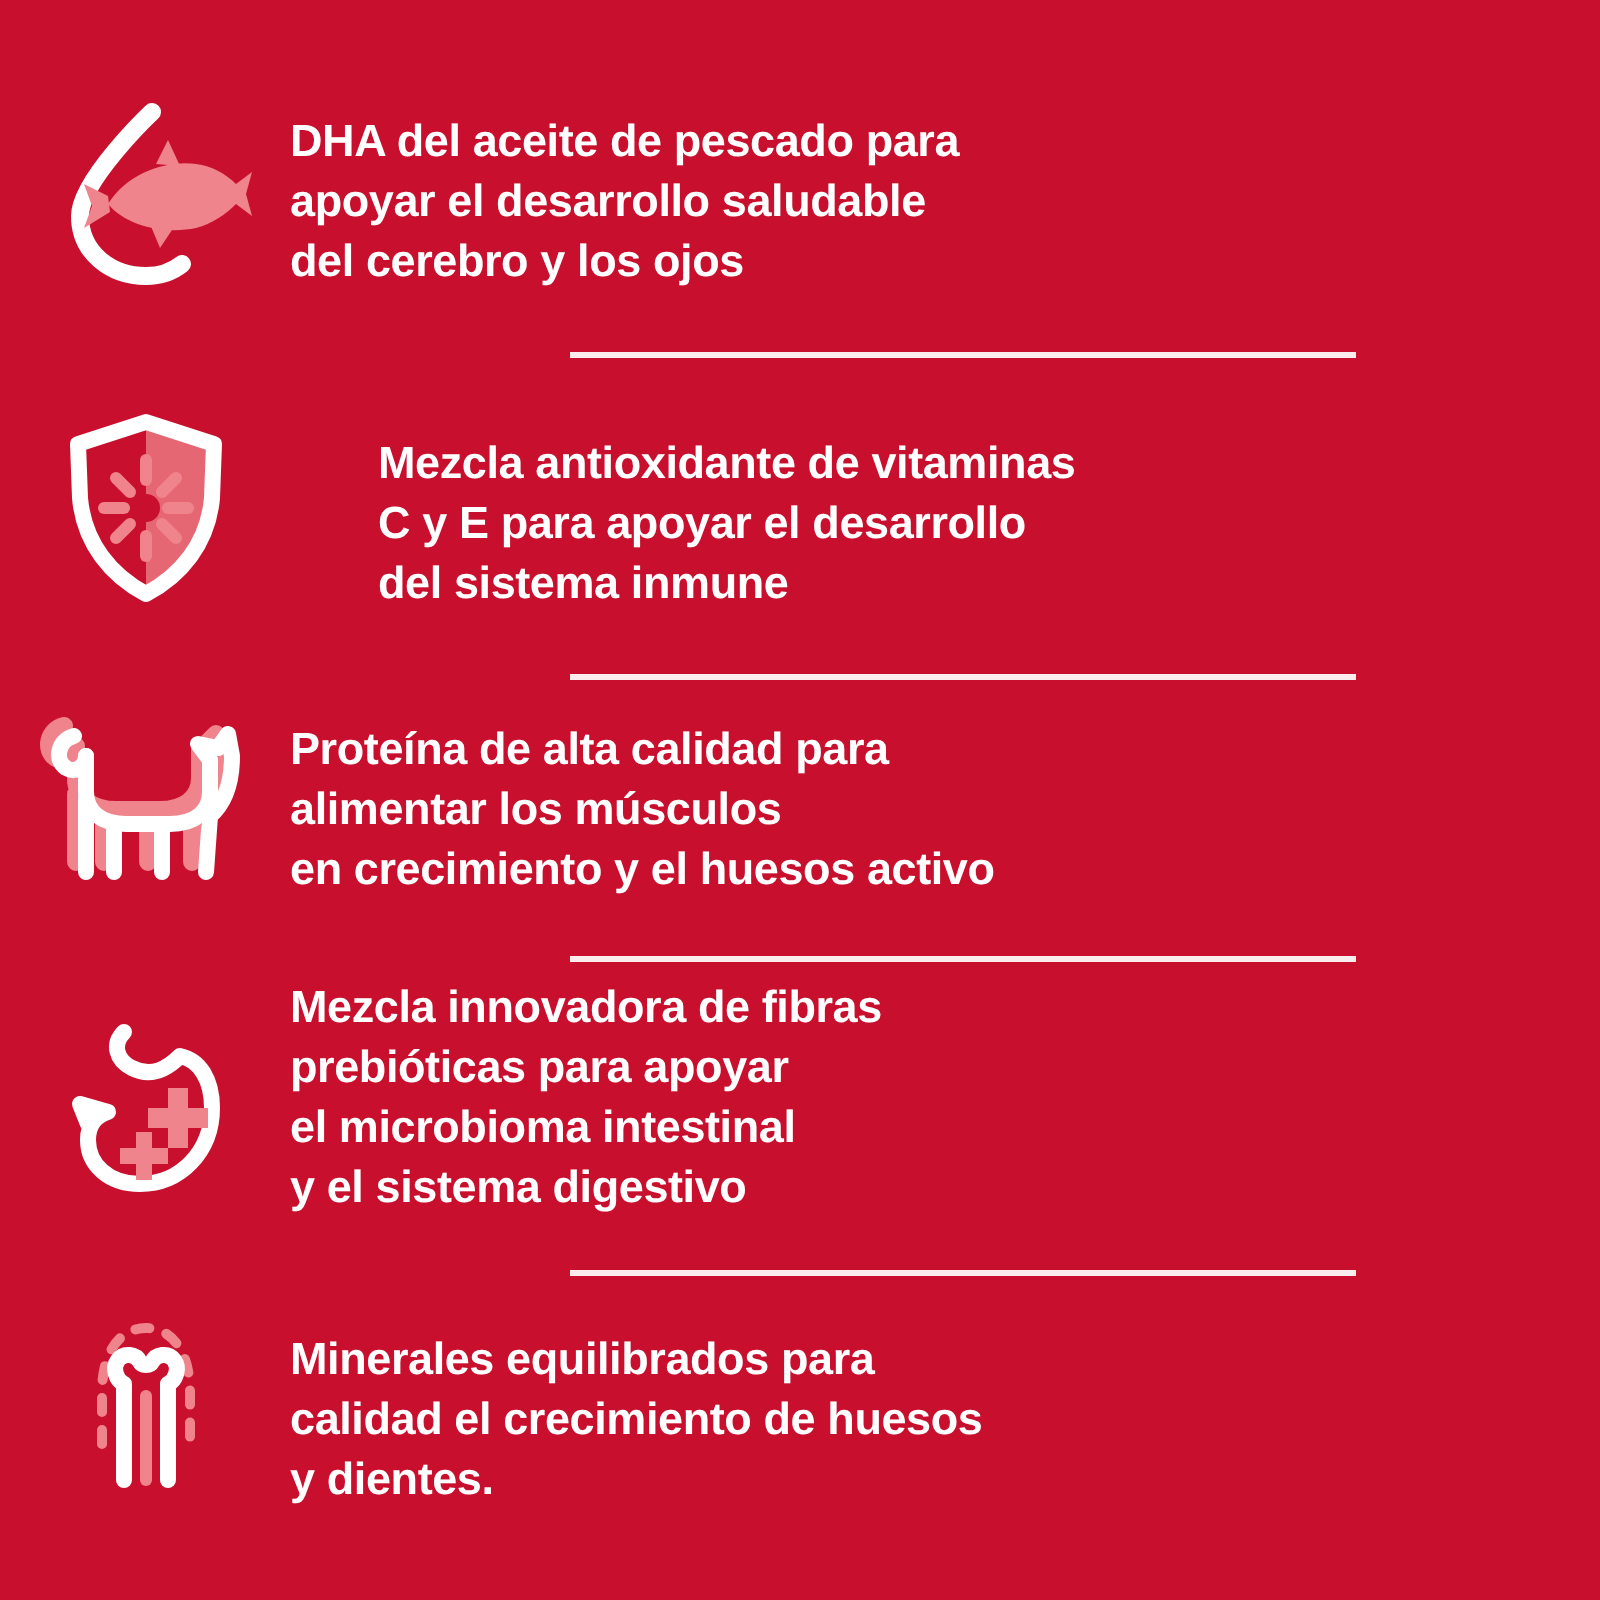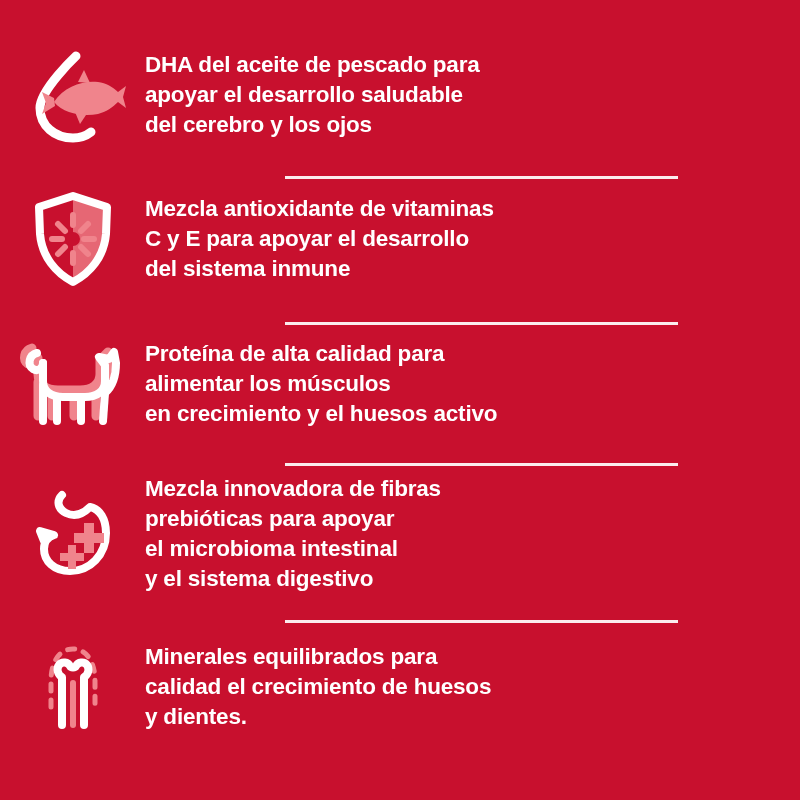--- a/index.html
+++ b/index.html
@@ -21,21 +21,21 @@
     background: #C8102E;
     box-sizing: border-box;
     padding: 28px 100px 28px 0;
     display: flex;
     flex-direction: column;
     justify-content: flex-start;
   }
 
   .benefit-row {
     display: flex;
-    align-items: center;
+    align-items: flex-end;
     width: 100%;
   }
 
   .icon-cell {
     flex: 0 0 145px;
     width: 145px;
     display: flex;
     align-items: flex-start;
     justify-content: center;
     padding-top: 4px;
@@ -71,21 +71,21 @@
   .divider {
     flex: 1 1 auto;
     height: 3px;
     background: #FFFFFF;
     opacity: 0.92;
     margin-right: 22px;
   }
 
   
   .row-1 { margin-top: 14px; }
-  .row-2 { margin-top: 4px; }
+  .row-2 { margin-top: 19px; gap: 44px; }
   .row-3 { margin-top: 6px; }
   .row-4 { margin-top: 6px; }
   .row-5 { margin-top: 8px; }
 
   .div-1 { margin-top: 30px; margin-bottom: 0; }
   .div-2 { margin-top: 30px; }
   .div-3 { margin-top: 28px; }
   .div-4 { margin-top: 26px; }
 </style>
 </head>

